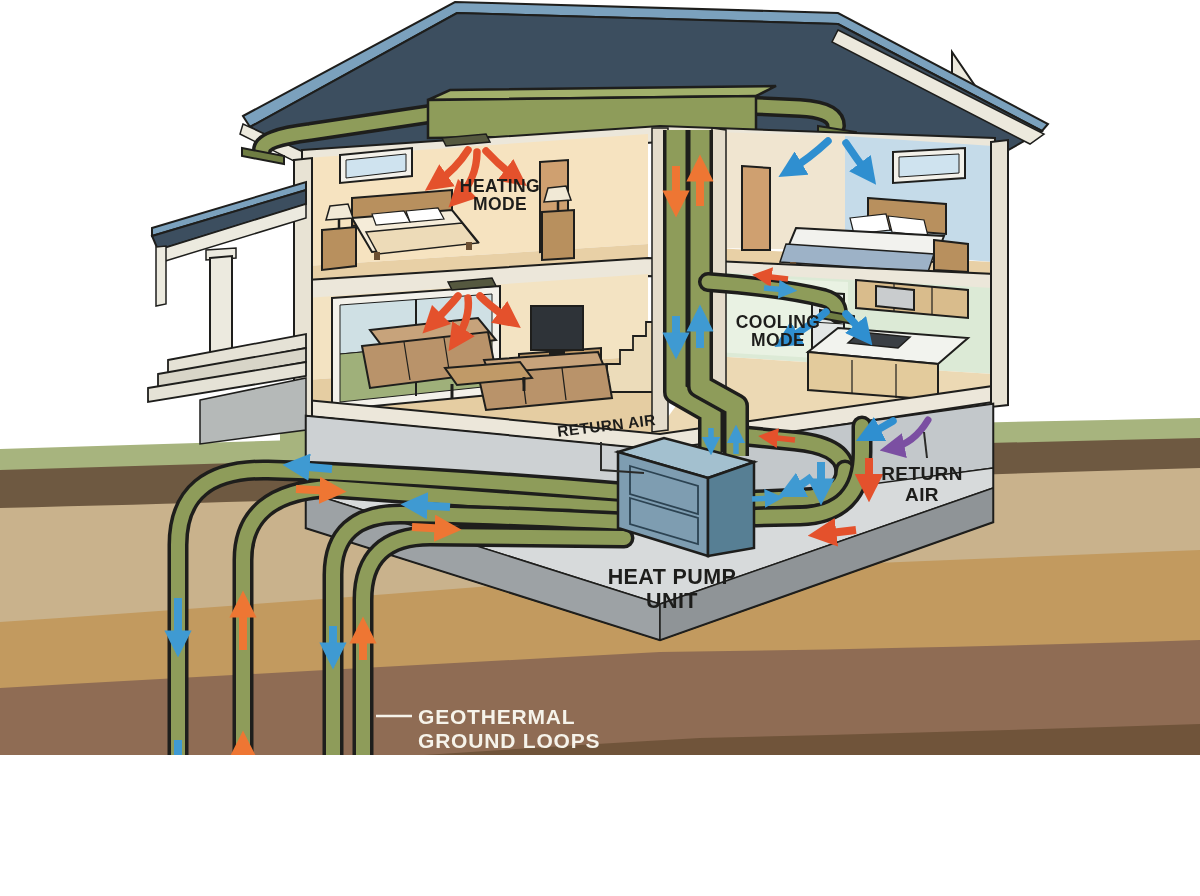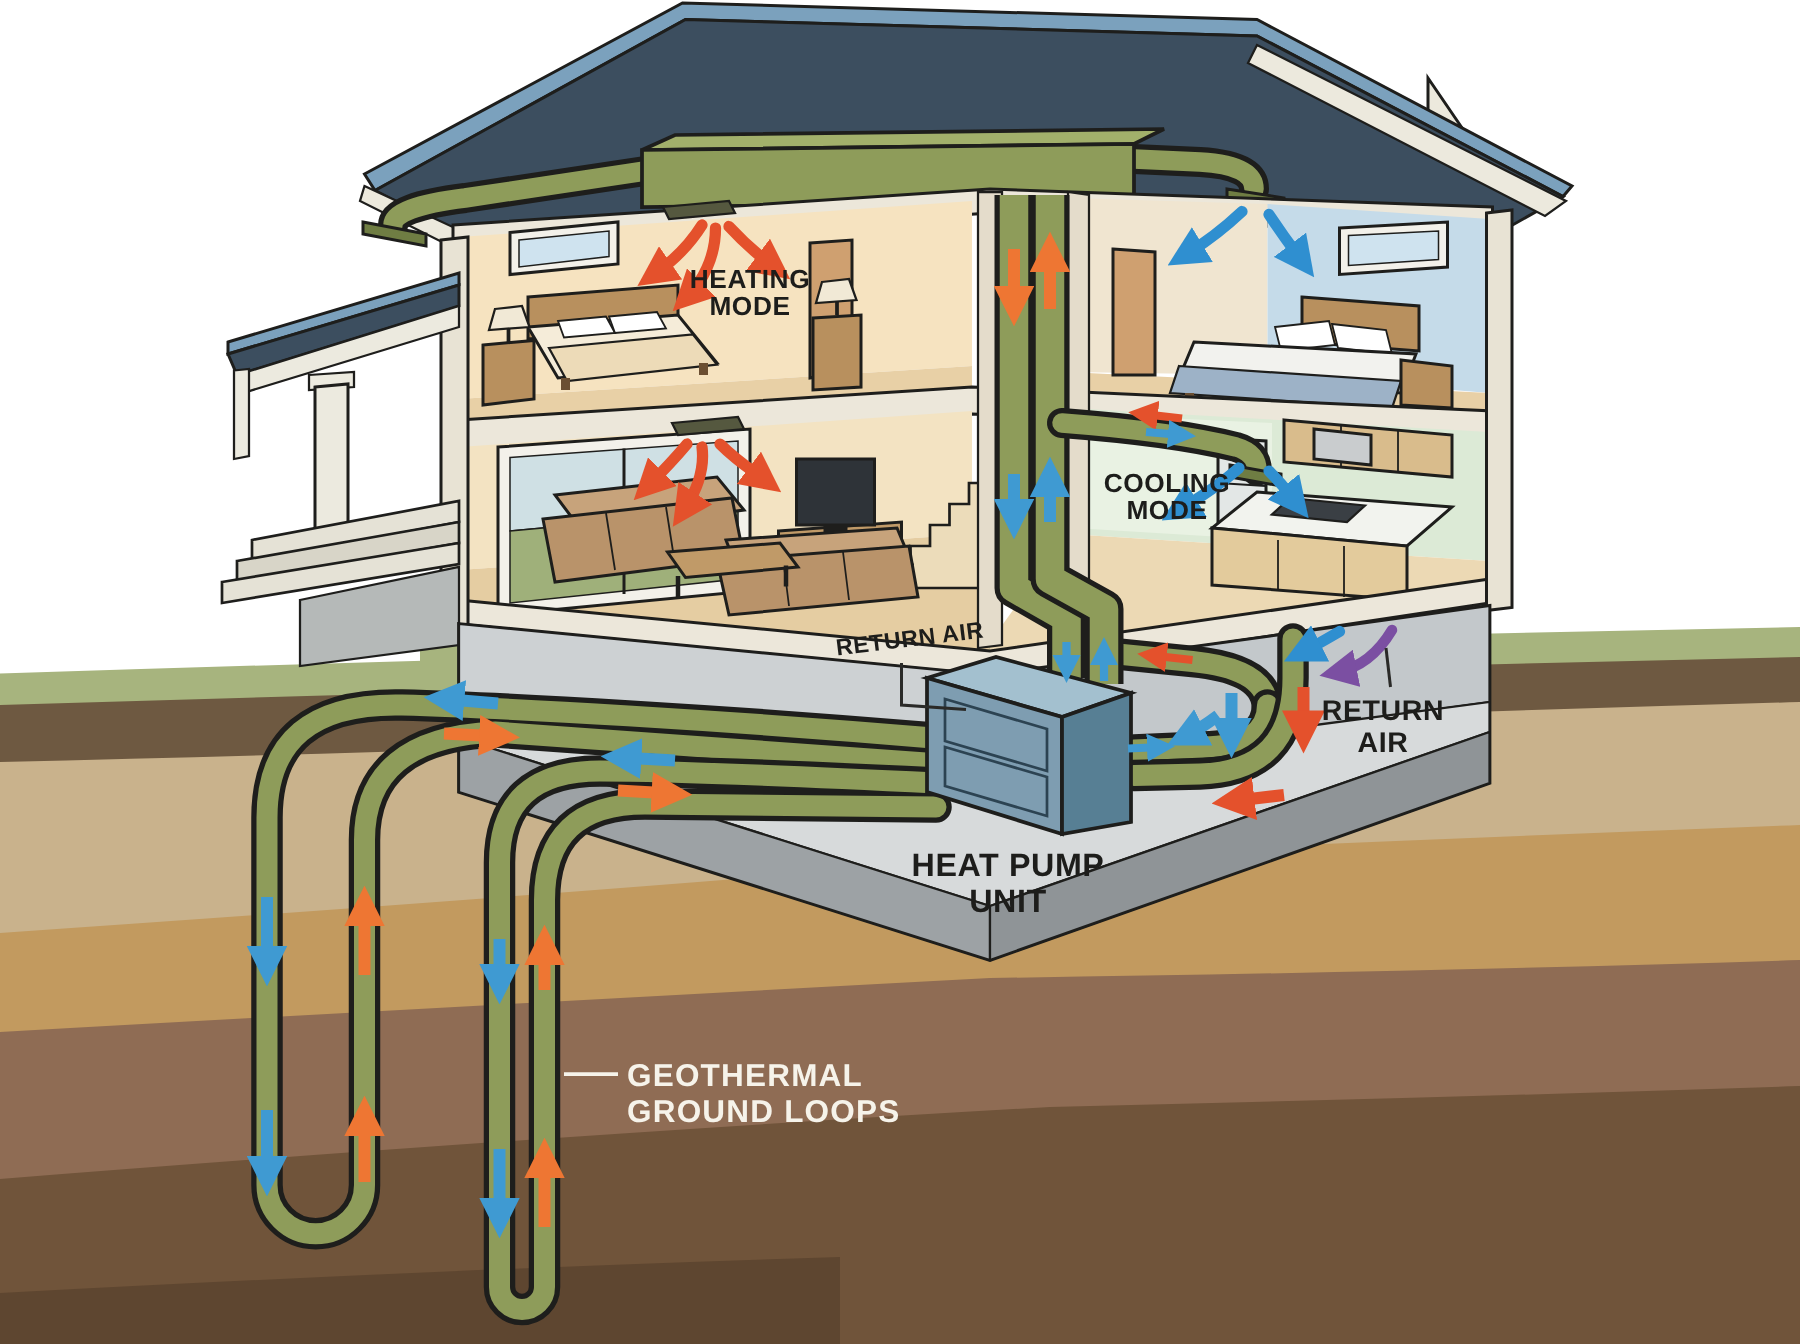--- a/index.html
+++ b/index.html
@@ -1,16 +1,16 @@
 <!DOCTYPE html>
 <html style="--duct-green: #8e9c5a; --duct-green-top: #a2b06b; --warm-arrow: #e4512c; --up-arrow: #ee7633; --cool-arrow: #2f8fd0; --cool-arrow2: #3f9ad2; --return-purple: #7b4fa2; --roof-dark: #3c4e5f; --roof-light: #7ba1bd; --heat-pump-top: #a3c0cf; --heat-pump-front: #7e9db1; --heat-pump-side: #577f94; --grass: #a7b47e; --label-dark: #1d1d1b; --label-light: #f6f3ea;"><head>
 <meta charset="utf-8">
 <style>
   html,body{margin:0;padding:0;background:#ffffff;}
-  .wrap{position:relative;width:1200px;height:896px;overflow:hidden;background:#a21caf;}
+  .wrap{position:relative;width:1200px;height:755px;overflow:hidden;background:#a21caf;}
   svg{display:block;}
   .lbl{font-family:"Liberation Sans",sans-serif;font-weight:bold;fill:var(--label-dark,#1d1d1b);letter-spacing:.4px;}
   .lbl-light{font-family:"Liberation Sans",sans-serif;font-weight:bold;fill:var(--label-light,#f6f3ea);letter-spacing:.8px;}
   .po{fill:none;stroke:#1e1e1c;stroke-width:21;stroke-linecap:round;stroke-linejoin:round;}
   .pi{fill:none;stroke:var(--duct-green,#8e9c5a);stroke-width:14;stroke-linecap:round;stroke-linejoin:round;}
   .dpo{fill:none;stroke:#1e1e1c;stroke-width:26;stroke-linecap:butt;stroke-linejoin:round;}
   .dpi{fill:none;stroke:var(--duct-green,#8e9c5a);stroke-width:19;stroke-linecap:butt;stroke-linejoin:round;}
   .apo{fill:none;stroke:#1e1e1c;stroke-width:20;stroke-linecap:round;stroke-linejoin:round;}
   .api{fill:none;stroke:var(--duct-green,#8e9c5a);stroke-width:13;stroke-linecap:round;stroke-linejoin:round;}
   .arr-warm{stroke:var(--warm-arrow,#e4512c);stroke-width:7.5;fill:none;stroke-linecap:round;}

